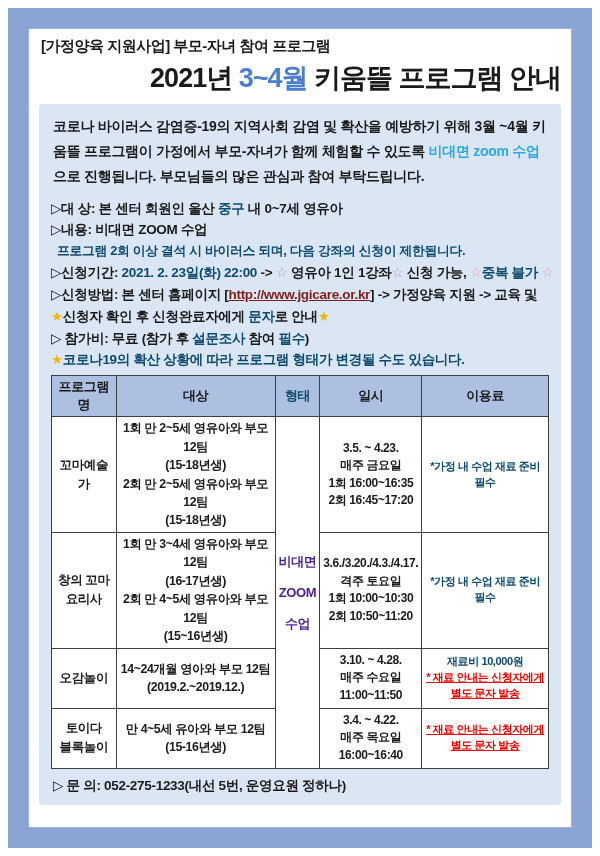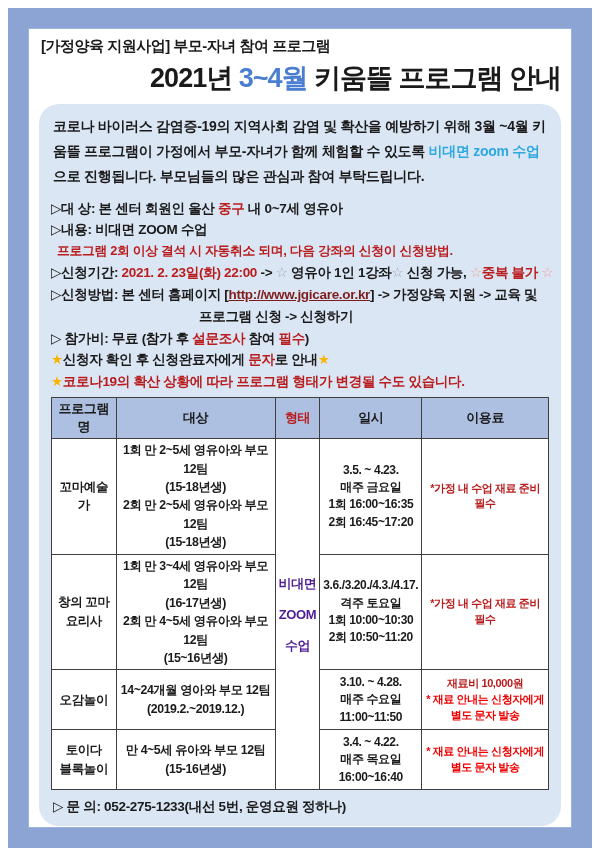--- a/index.html
+++ b/index.html
@@ -2,27 +2,27 @@
 <html><head>
 <meta charset="utf-8">
 <style>
   html,body{margin:0;padding:0;width:600px;height:856px;overflow:hidden;background:#ffffff;}
   body{font-family:"Liberation Sans","DejaVu Sans",sans-serif;font-weight:bold;color:#1a1a1a;box-sizing:border-box;padding:8px;}
   .frame{background:#8ba4d4;width:584px;height:840px;box-sizing:border-box;padding:20px;}
   .card{background:#ffffff;border:1px solid #9db4dc;width:100%;height:100%;box-sizing:border-box;padding:6px 10px 8px;display:flex;flex-direction:column;overflow:hidden;}
   .category{font-size:15px;margin:2px 0 2px 2px;letter-spacing:-0.5px;}
   .title{font-size:27px;text-align:right;margin:2px 0 8px;letter-spacing:-1px;}
   .title .hl{color:#4a7ed0;}
-  .bluebox{background:#dbe6f4;border-radius:20px;padding:8px 12px 10px;}
+  .bluebox{background:#dbe6f4;border-radius:4px;padding:8px 12px 10px;}
   .intro{font-size:14px;line-height:1.8;margin:2px 2px 8px;letter-spacing:-0.3px;}
   .notice{font-size:13.5px;line-height:1.62;letter-spacing:-0.3px;white-space:nowrap;}
   .notice.sub{font-size:12.8px;margin-left:6px;}
   .notice.indent{margin-left:148px;}
-  .seg-red{color:#b91c1c;}
-  .seg-redu{color:#f00000;}
+  .seg-red{color:#0c4a6e;}
+  .seg-redu{color:#f00000;text-decoration:underline;}
   .seg-cyan{color:#2ea8e0;}
   .seg-link{color:#7f1d1d;text-decoration:underline;}
   .seg-star{color:#f8b500;}
   .seg-fadestar{color:#9aa4b8;}
   .seg-redstar{color:#f09c9c;}
   table{border-collapse:collapse;width:100%;margin-top:4px;font-size:12px;table-layout:fixed;}
   th,td{border:1.6px solid #3f3f3f;text-align:center;vertical-align:middle;padding:2px 2px;background:#ffffff;letter-spacing:-0.4px;}
   th{background:#aec0e2;font-size:13px;height:26px;}
   td{line-height:1.5;}
   tr.r1{height:84px;} tr.r2{height:86px;} tr.r3{height:60px;} tr.r4{height:60px;}
@@ -42,26 +42,25 @@
     <div class="category">[가정양육 지원사업] 부모-자녀 참여 프로그램</div>
     <div class="title">
       <span>2021년 </span><span class="hl">3~4월</span><span> 키움뜰 프로그램 안내</span>
     </div>
 
     <div class="bluebox">
       <div class="intro"><span>  코로나 바이러스 감염증-19의 지역사회 감염 및 확산을 예방하기 위해 3월 ~4월 키움뜰 프로그램이 가정에서 부모-자녀가 함께 체험할 수 있도록 </span><span class="seg-cyan">비대면 zoom 수업</span><span>으로 진행됩니다. 부모님들의 많은 관심과 참여 부탁드립니다.</span></div>
 
       <div class="notice"><span>▷대 상: 본 센터 회원인 울산 </span><span class="seg-red">중구</span><span> 내 0~7세 영유아</span></div>
       <div class="notice"><span>▷내용: 비대면 ZOOM 수업</span></div>
-      <div class="notice sub"><span class="seg-red"> 프로그램 2회 이상 결석 시 자동취소 되며, 다음 강좌의 신청이 신청방법.</span></div>
+      <div class="notice sub"><span class="seg-red"> 프로그램 2회 이상 결석 시 바이러스 되며, 다음 강좌의 신청이 제한됩니다.</span></div>
       <div class="notice"><span>▷신청기간: </span><span class="seg-red">2021. 2. 23일(화) 22:00</span><span> -&gt; </span><span class="seg-fadestar">☆</span><span> 영유아 1인 1강좌</span><span class="seg-fadestar">☆</span><span> 신청 가능, </span><span class="seg-redstar">☆</span><span class="seg-red">중복 불가</span><span class="seg-redstar"> ☆</span></div>
       <div class="notice"><span>▷신청방법: 본 센터 홈페이지 [</span><span class="seg-link">http://www.jgicare.or.kr</span><span>] -&gt; 가정양육  지원 -&gt; 교육 및</span></div>
-      <div class="notice indent"><span>프로그램 신청 -&gt; 신청하기</span></div>
+      <div class="notice"><span class="seg-star">★</span><span>신청자 확인 후 신청완료자에게 </span><span class="seg-red">문자</span><span>로 안내</span><span class="seg-star">★</span></div>
       <div class="notice"><span>▷ 참가비: 무료 (참가 후 </span><span class="seg-red">설문조사</span><span> 참여 </span><span class="seg-red">필수</span><span>)</span></div>
-      <div class="notice"><span class="seg-star">★</span><span>신청자 확인 후 신청완료자에게 </span><span class="seg-red">문자</span><span>로 안내</span><span class="seg-star">★</span></div>
       <div class="notice"><span class="seg-star">★</span><span class="seg-red">코로나19의 확산 상황에 따라 프로그램 형태가 변경될 수도 있습니다.</span></div>
 
       <table>
         <colgroup>
           <col style="width:13%">
             <col style="width:32%">
             <col style="width:9%">
             <col style="width:20.5%">
             <col style="width:25.5%">
         </colgroup>

